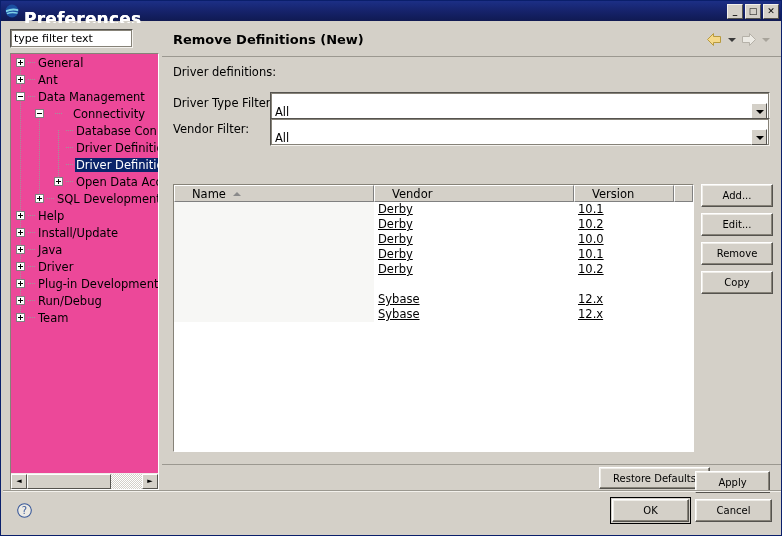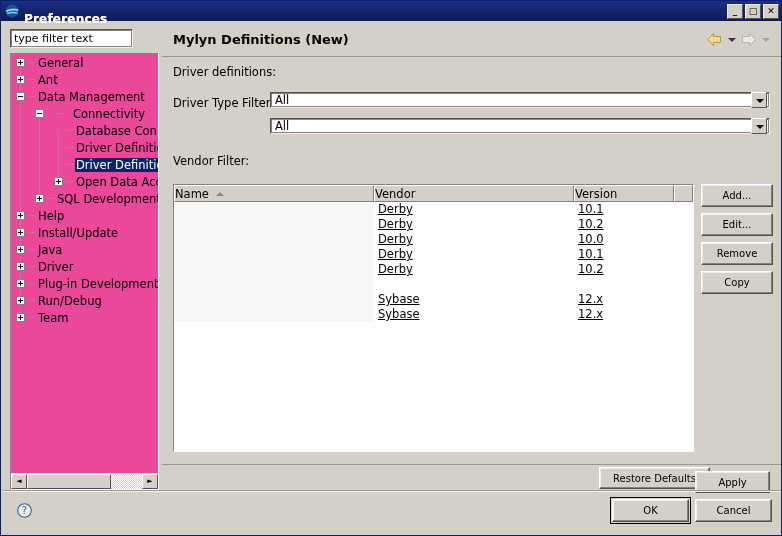--- a/index.html
+++ b/index.html
@@ -24,21 +24,21 @@
     position: absolute; left: 0; top: 0;
     width: 780px; height: 20px;
     background: linear-gradient(to bottom, #1c2f86 0%, #16236b 50%, #101a52 100%);
     display: flex; align-items: center;
   }
   #title-icon {
     width: 16px; height: 16px; margin-left: 3px; margin-right: 4px;
     flex: 0 0 auto; position: relative;
   }
   #title-text {
-    color: #ffffff; font-weight: bold; font-size: 12px;
+    color: #ffffff; font-weight: bold; font-size: 17px;
     letter-spacing: 0.2px; flex: 1 1 auto;
     font-family: "DejaVu Sans", "Liberation Sans", sans-serif;
     text-shadow: 0 0 0 #fff;
     margin-top: 16px;
   }
   .tb-btn {
     width: 16px; height: 15px; margin-right: 2px;
     background: #d4d0c8;
     border-top: 1px solid #f2f0ec; border-left: 1px solid #f2f0ec;
     border-right: 1px solid #55534e; border-bottom: 1px solid #55534e;
@@ -168,25 +168,25 @@
   .nav-chev.dim::after { border-top-color: #a8a49b; }
 
   #driverdefs-label {
     position: absolute; left: 11px; top: 42px;
     font-size: 11.5px; color: #000;
   }
 
   .frow { position: absolute; height: 19px; display: flex; align-items: center; }
   .frow .flabel { font-size: 11.5px; color: #000; }
   .combo {
-    position: absolute; height: 16px; background: #ffffff;
+    position: absolute; height: 28px; background: #ffffff;
     border-top: 1px solid #55534e; border-left: 1px solid #55534e;
     border-right: 1px solid #f4f2ee; border-bottom: 1px solid #f4f2ee;
     outline: 1px solid #868278; outline-offset: -2px;
-    display: flex; align-items: center;
+    display: flex; align-items: flex-end;
   }
   .combo .cval {
     flex: 1 1 auto; padding-left: 4px; font-size: 11.5px; color: #000;
   }
   .combo .cbtn {
     width: 16px; height: 16px; margin-right: 2px; flex: 0 0 auto;
     background: #d4d0c8;
     border-top: 1px solid #ffffff; border-left: 1px solid #ffffff;
     border-right: 1px solid #55534e; border-bottom: 1px solid #55534e;
     position: relative;
@@ -205,21 +205,21 @@
     border-top: 1px solid #868278; border-left: 1px solid #868278;
     border-right: 1px solid #ffffff; border-bottom: 1px solid #ffffff;
     overflow: hidden;
   }
   #thead { display: flex; height: 17px; background: #d4d0c8; }
   .th {
     background: #d4d0c8;
     border-top: 1px solid #ffffff; border-left: 1px solid #ffffff;
     border-right: 1px solid #808080; border-bottom: 1px solid #808080;
     font-size: 11.5px; color: #000;
-    display: flex; align-items: center; padding-left: 0;
+    display: flex; align-items: center; padding-left: 17px;
     flex: 0 0 auto; position: relative; overflow: hidden;
   }
   .sortmark {
     margin-left: 7px; width: 0; height: 0;
     border-left: 4px solid transparent; border-right: 4px solid transparent;
     border-bottom: 4px solid #8a8a8a;
   }
   #tbody { position: relative; text-decoration: underline; }
   .trow { display: flex; height: 15px; align-items: center; }
   .td {
@@ -396,21 +396,21 @@
         <div class="sb-arrow">
           <span>►</span>
         </div>
       </div>
     </div>
   </div>
 
   <div id="content">
 
     <div id="page-header">
-      <div id="page-title">Mylyn Definitions (New)</div>
+      <div id="page-title">Remove Definitions (New)</div>
       <div id="nav-area">
         <div class="nav-ico">
           <svg width="19" height="19" viewBox="0 0 19 19">
             <path d="M8.5 3.5 L8.5 6.5 L15.5 6.5 L15.5 12.5 L8.5 12.5 L8.5 15.5 L2.5 9.5 Z" fill="#f5d98a" stroke="#b89a3e" stroke-width="1" stroke-linejoin="round"></path>
           </svg>
         </div>
         <div class="nav-chev"></div>
         <div class="nav-ico">
           <svg width="19" height="19" viewBox="0 0 19 19">
             <path d="M10.5 3.5 L10.5 6.5 L3.5 6.5 L3.5 12.5 L10.5 12.5 L10.5 15.5 L16.5 9.5 Z" fill="#eceae4" stroke="#b5b1a8" stroke-width="1" stroke-linejoin="round"></path>
@@ -423,21 +423,21 @@
     <div id="driverdefs-label">Driver definitions:</div>
 
     <div class="frow" style="left:11px; top:70px;">
       <span class="flabel">Driver Type Filter:</span>
     </div>
     <div class="combo" style="left:108px; top:69px; width:500px;">
       <span class="cval">All</span>
       <span class="cbtn"></span>
     </div>
 
-    <div class="frow" style="left:11px; top:96px;margin-top:32px;">
+    <div class="frow" style="left:11px; top:96px;">
       <span class="flabel">Vendor Filter:</span>
     </div>
     <div class="combo" style="left:108px; top:95px; width:500px;">
       <span class="cval">All</span>
       <span class="cbtn"></span>
     </div>
 
     <div id="table-box">
       <div id="thead">
           <div class="th" style="width: 200px;">

